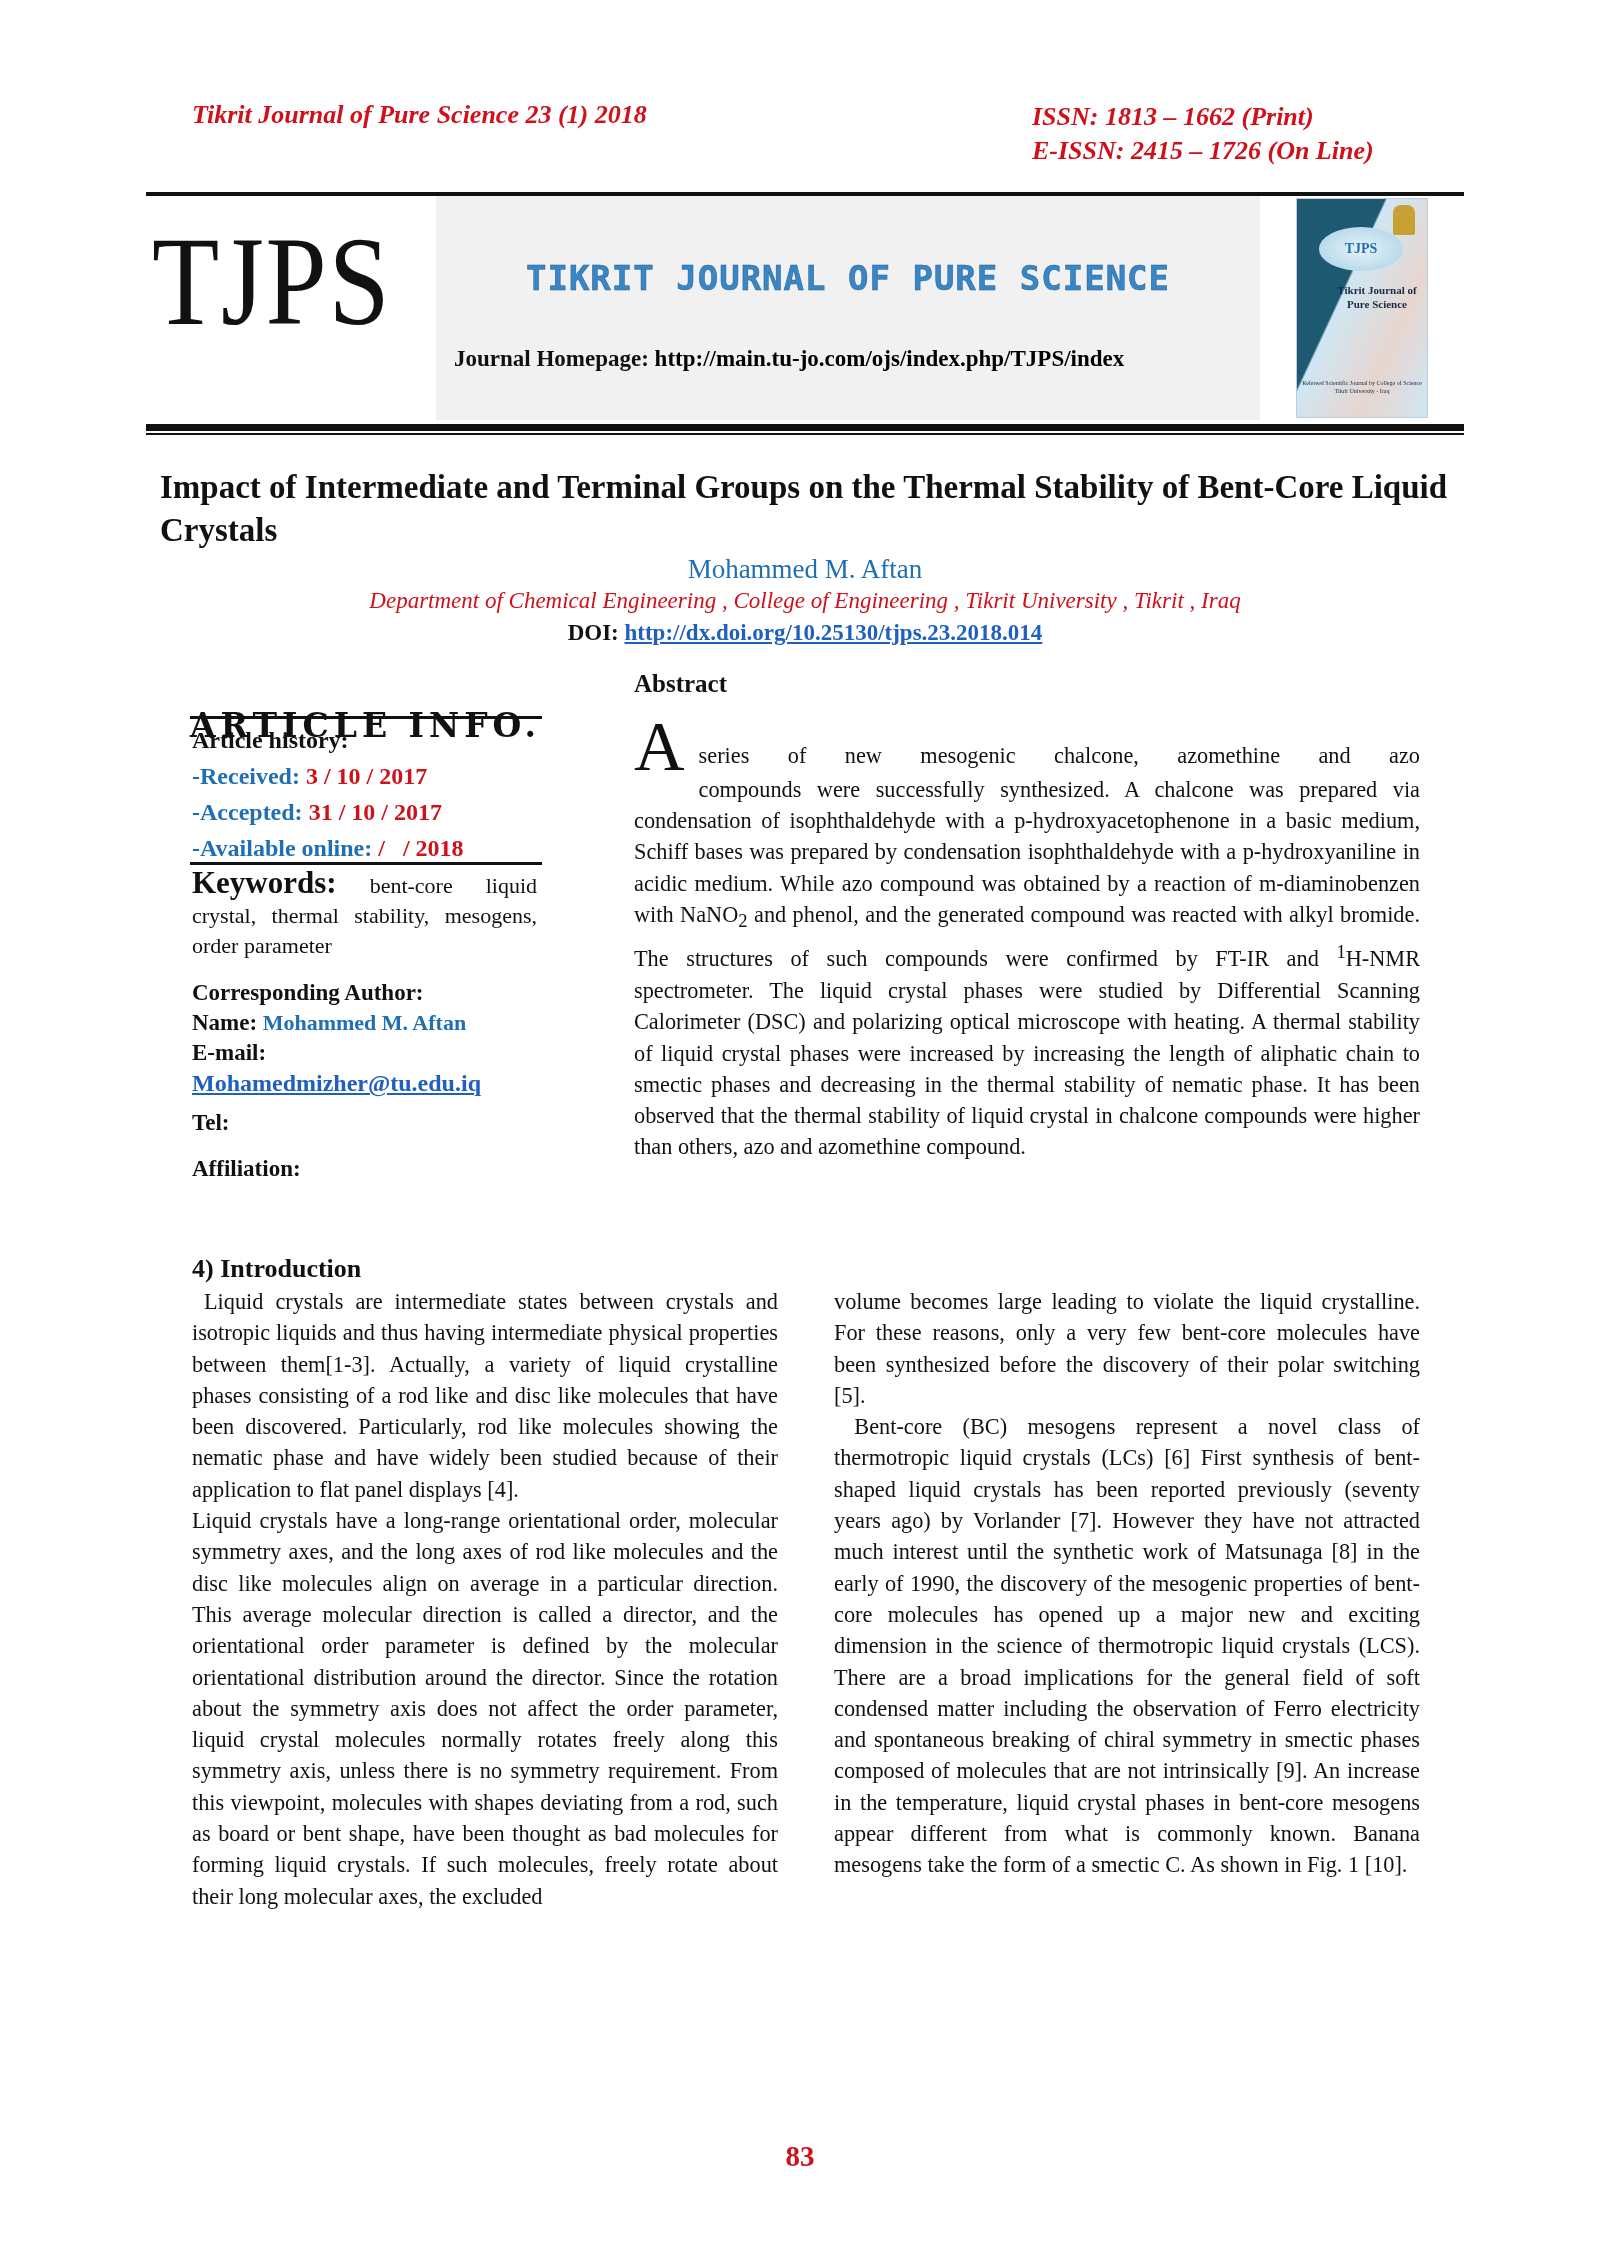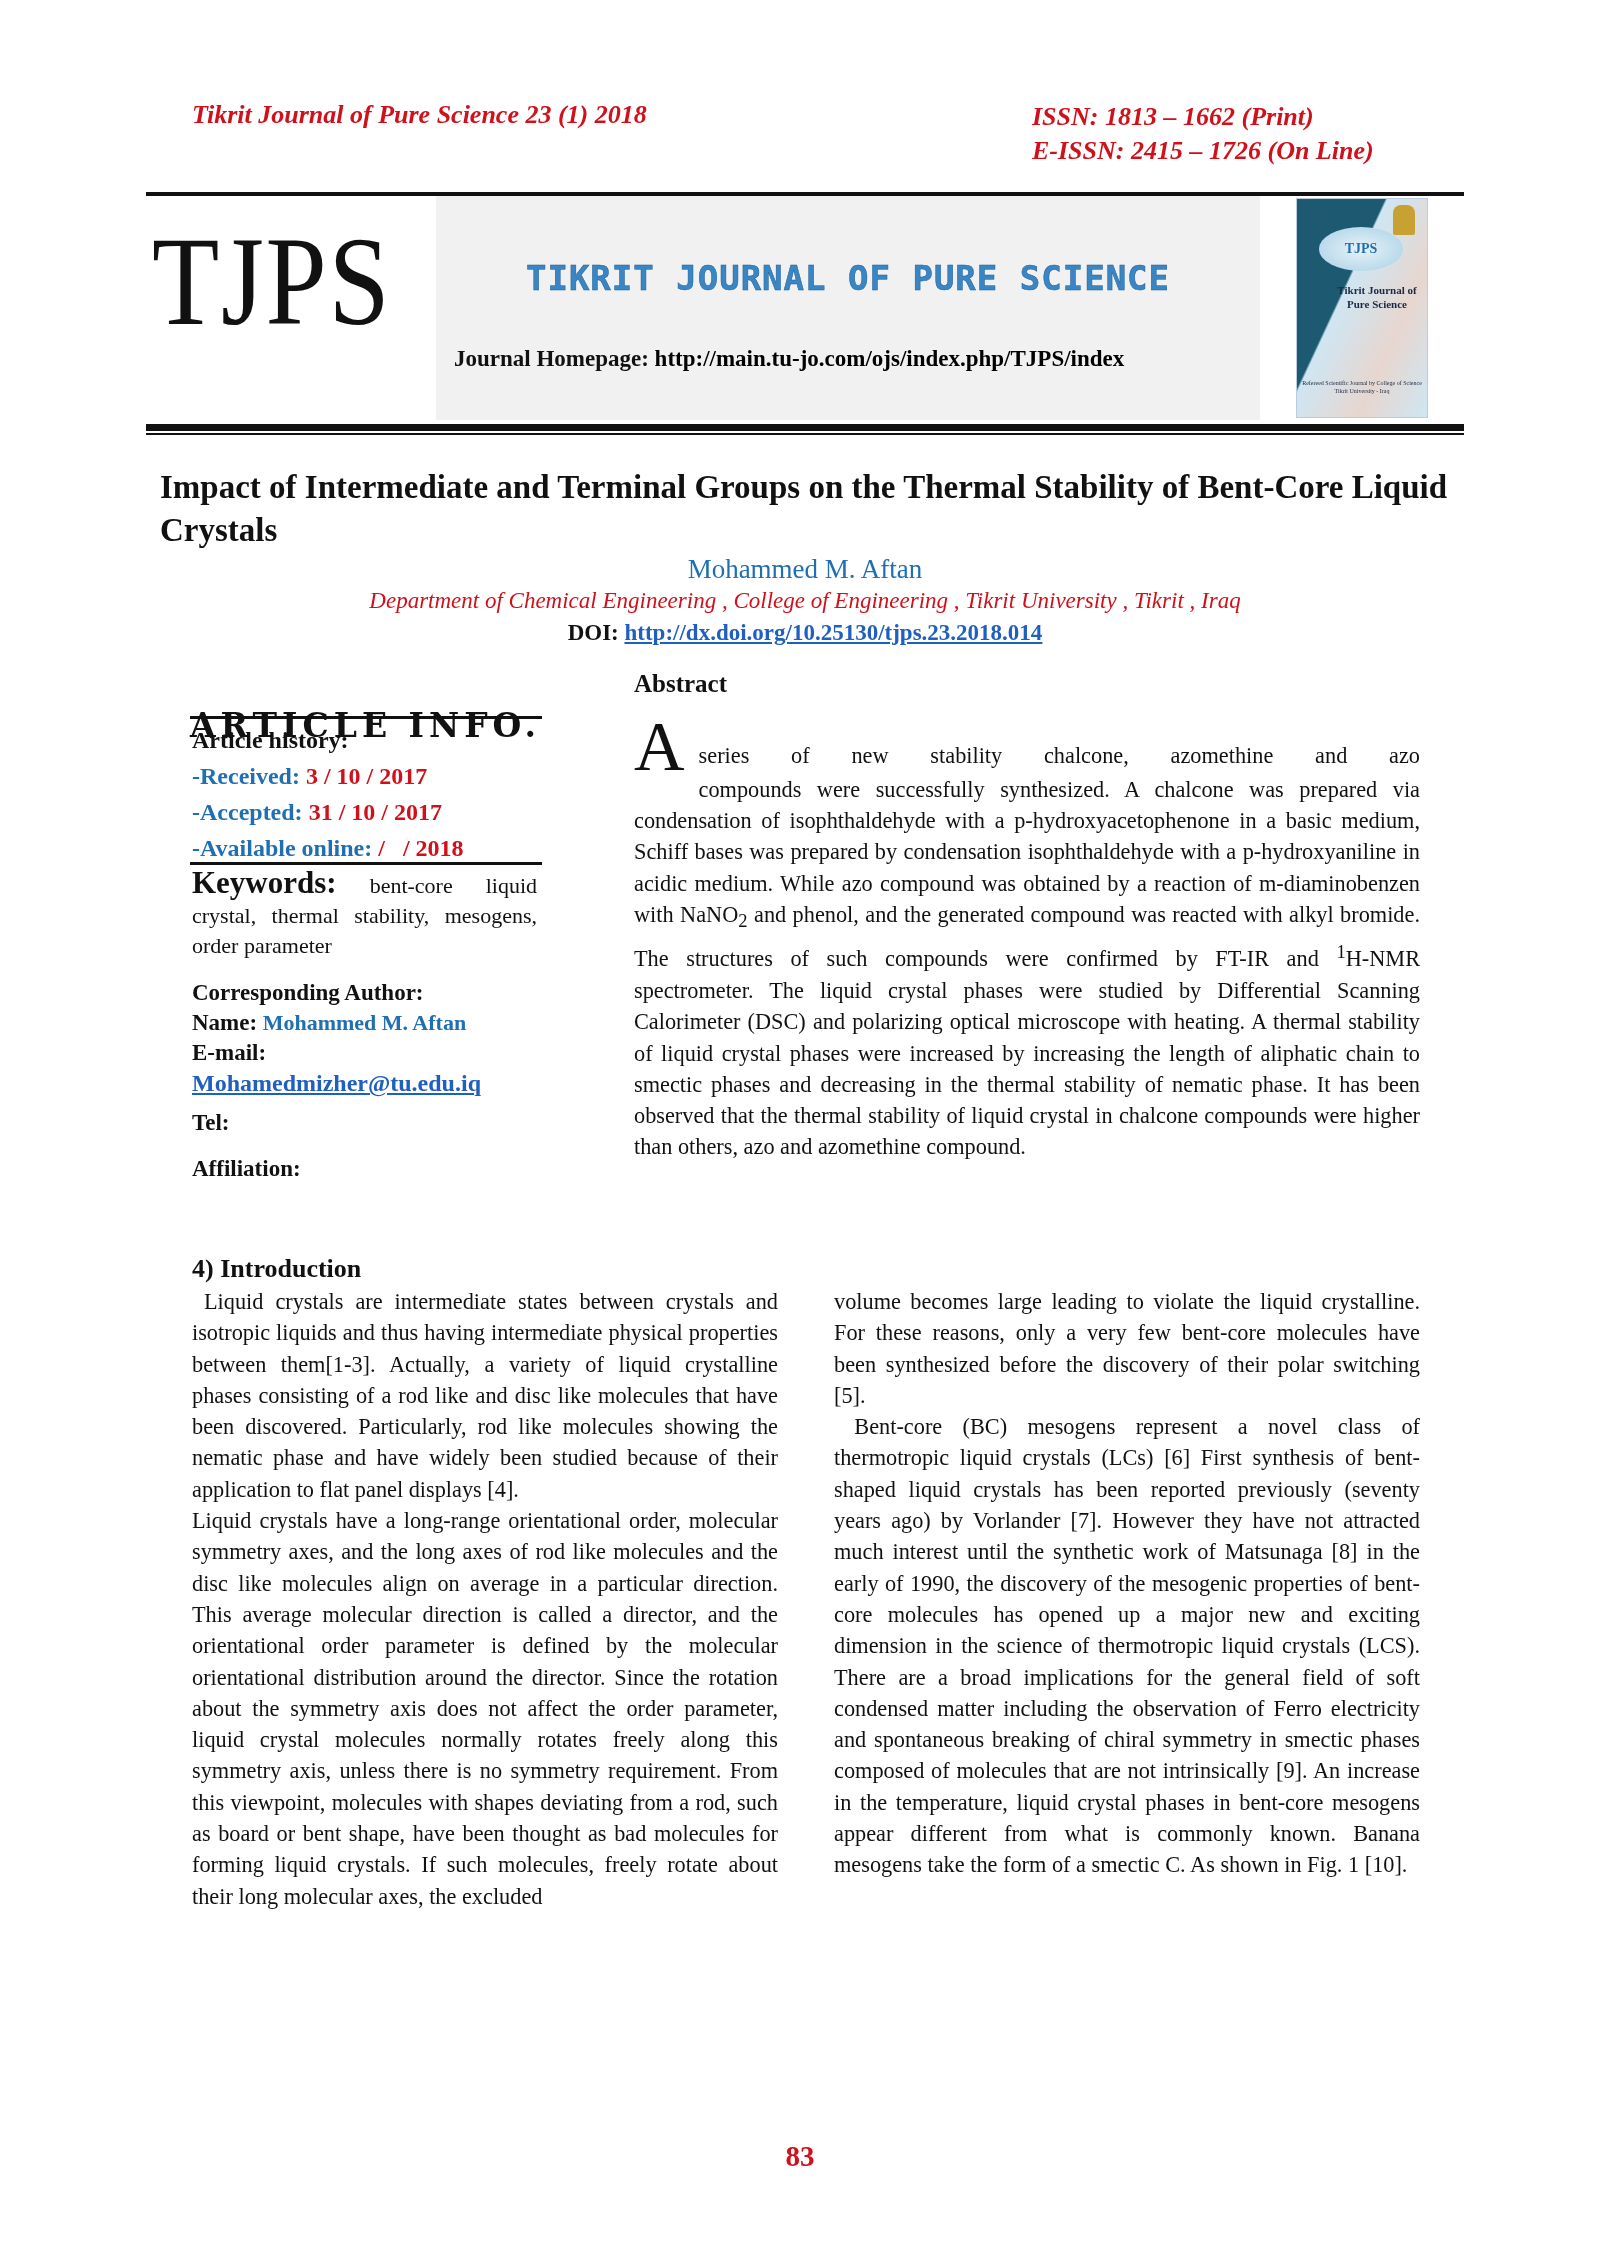--- a/index.html
+++ b/index.html
@@ -131,21 +131,21 @@
   </div>
   <div class="h">E-mail:</div>
   <div class="email">Mohamedmizher@tu.edu.iq</div>
   <div class="h" style="margin-top:10px">Tel:</div>
   <div class="h" style="margin-top:16px">Affiliation:</div>
 </div>
 
 <div id="abs-head" class="abs">Abstract</div>
 <div id="abs-body" class="abs">
   <span id="abs-drop">A</span>
-  <span id="abs-first" style="text-align:justify;text-align-last:justify;word-spacing:6px;">series of new stability chalcone, azomethine and azo</span>
+  <span id="abs-first" style="text-align:justify;text-align-last:justify;word-spacing:6px;">series of new mesogenic chalcone, azomethine and azo</span>
   <span>compounds were successfully synthesized. A chalcone was prepared via condensation of isophthaldehyde with a p-hydroxyacetophenone in a basic medium, Schiff bases was prepared by condensation isophthaldehyde with a p-hydroxyaniline in acidic medium. While azo compound was obtained by a reaction of m-diaminobenzen with NaNO</span><sub>2</sub><span> and phenol, and the generated compound was reacted with alkyl bromide. The structures of such compounds were confirmed by FT-IR and </span><sup>1</sup><span>H-NMR spectrometer. The liquid crystal phases were studied by Differential Scanning Calorimeter (DSC) and polarizing optical microscope with heating. A thermal stability of liquid crystal phases were increased by increasing the length of aliphatic chain to smectic phases and decreasing in the thermal stability of nematic phase. It has been observed that the thermal stability of liquid crystal in chalcone compounds were higher than others, azo and azomethine compound.</span>
 </div>
 
 <div id="intro-head" class="abs">4) Introduction</div>
 <div id="col-left" class="abs col">
   <p style="white-space:pre-wrap"> Liquid crystals are intermediate states between crystals and isotropic liquids and thus having intermediate physical properties between them[1-3]. Actually, a variety of liquid crystalline phases consisting of a rod like and disc like molecules that have been discovered. Particularly, rod like molecules showing the nematic phase and have widely been studied because of their application to flat panel displays [4].</p>
   <p>Liquid crystals have a long-range orientational order, molecular symmetry axes, and the long axes of rod like molecules and the disc like molecules align on average in a particular direction. This average molecular direction is called a director, and the orientational order parameter is defined by the molecular orientational distribution around the director. Since the rotation about the symmetry axis does not affect the order parameter, liquid crystal molecules normally rotates freely along this symmetry axis, unless there is no symmetry requirement. From this viewpoint, molecules with shapes deviating from a rod, such as board or bent shape, have been thought as bad molecules for forming liquid crystals. If such molecules, freely rotate about their long molecular axes, the excluded</p>
 </div>
 <div id="col-right" class="abs col">
   <p>volume becomes large leading to violate the liquid crystalline. For these reasons, only a very few bent-core molecules have been synthesized before the discovery of their polar switching [5].</p>

